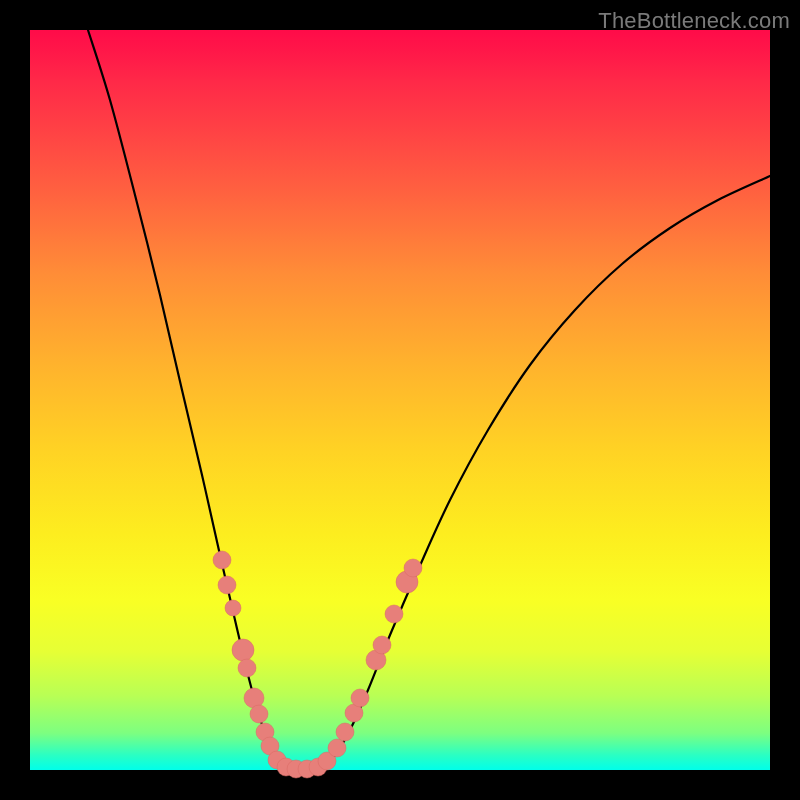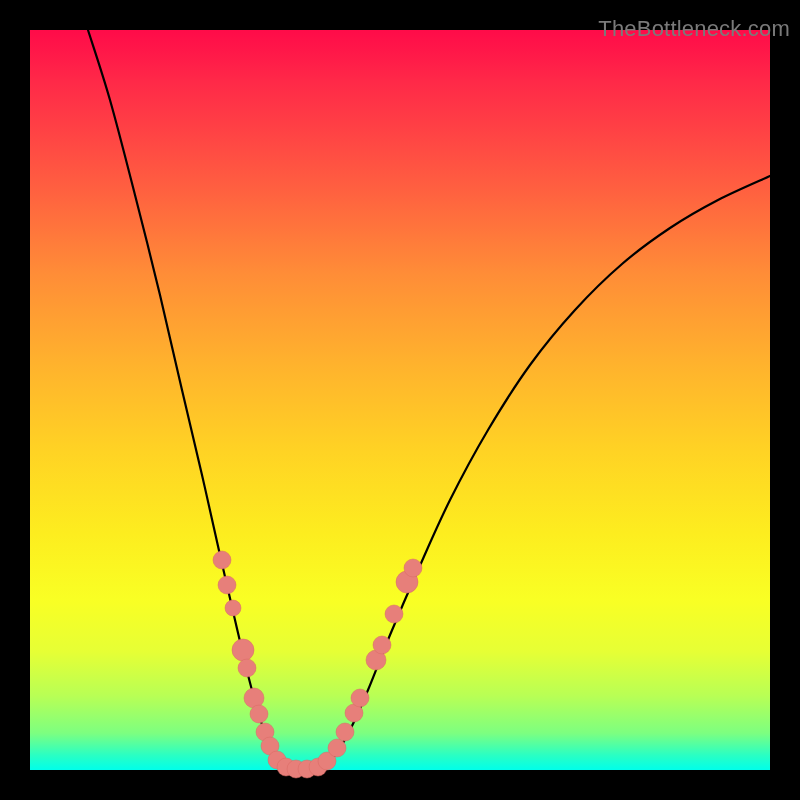--- a/index.html
+++ b/index.html
@@ -29,21 +29,21 @@
       #f9ff24 77%,
       #e6ff35 84%,
       #b8ff55 90%,
       #7dff80 95%,
       #2affc3 98%,
       #00ffea 100%
     );
   }
   .watermark {
     position: absolute;
-    top: 16px;
+    top: 8px;
     right: 10px;
     color: #7a7a7a;
     font-size: 22px;
     font-weight: 500;
     letter-spacing: 0.2px;
     user-select: none;
   }
   svg.plot {
     position: absolute;
     left: 0;

